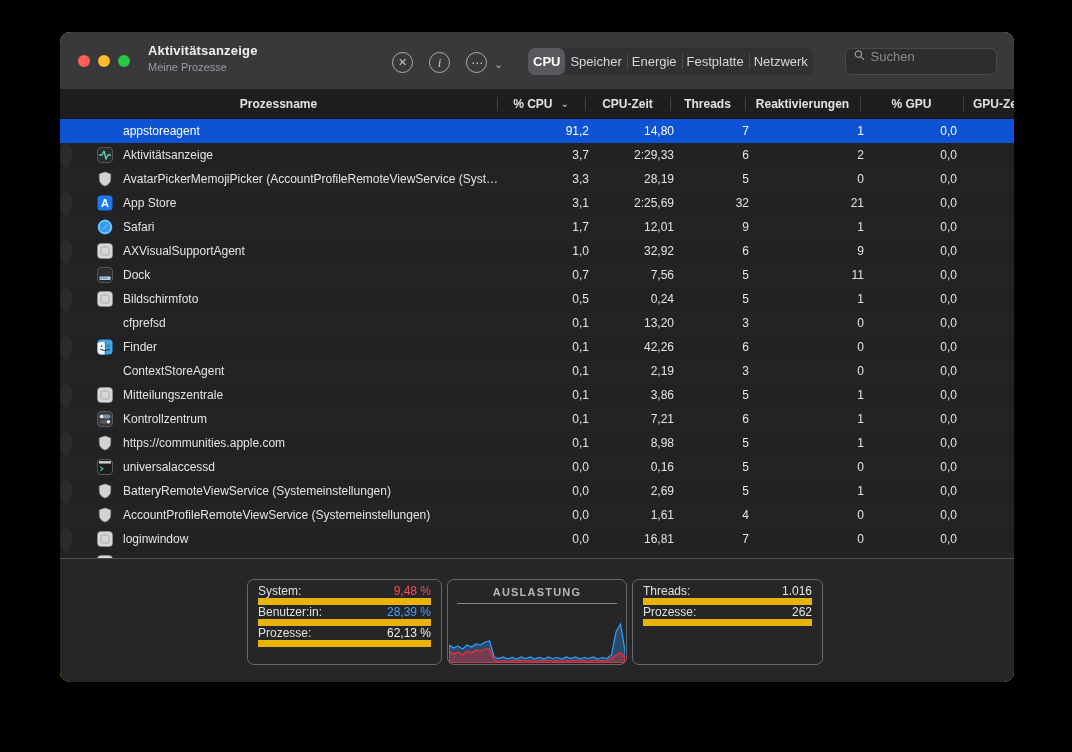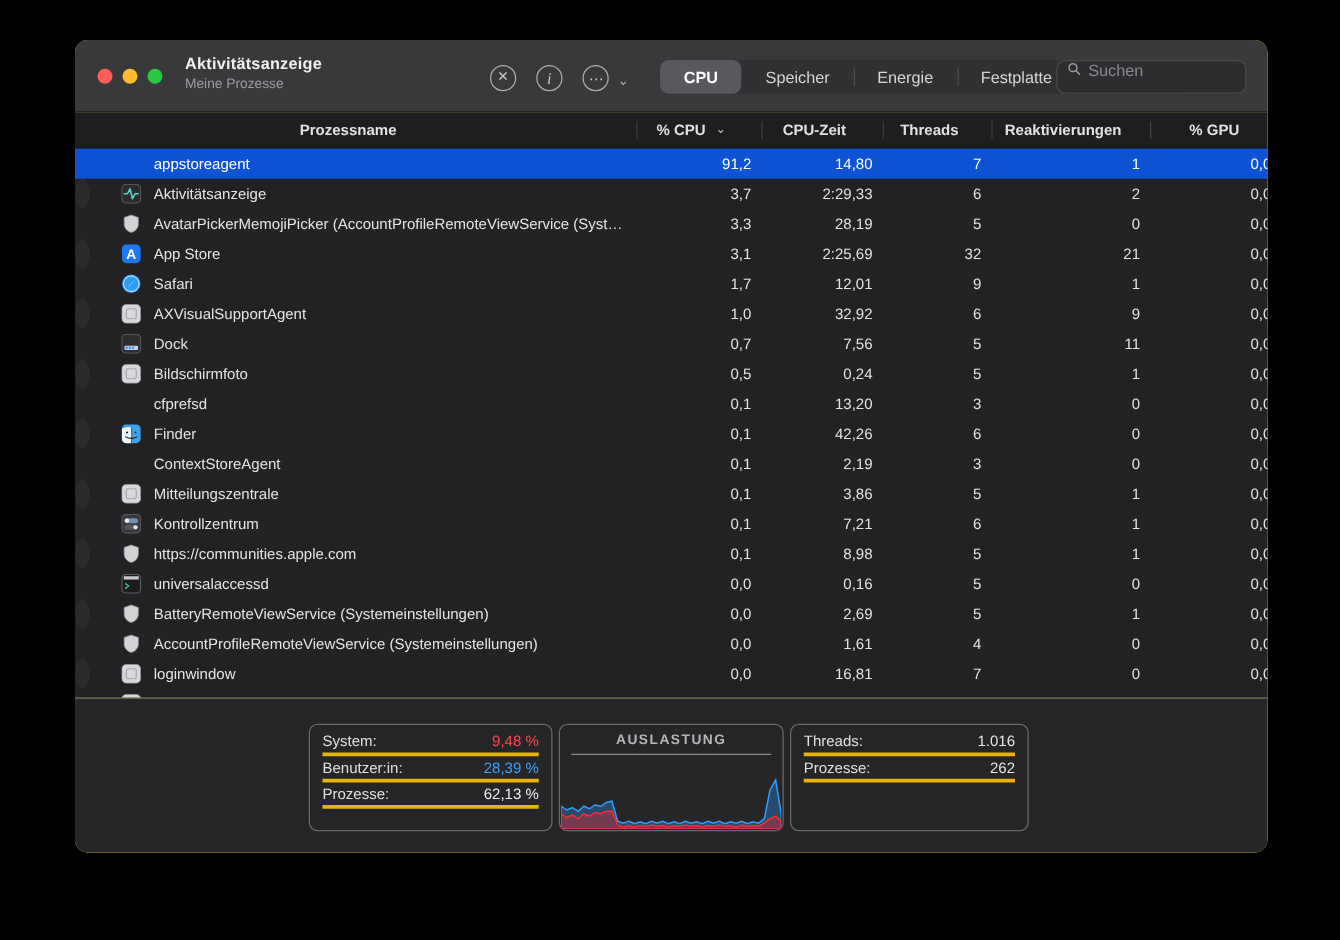--- a/index.html
+++ b/index.html
@@ -14,33 +14,33 @@
   .light { width:12px; height:12px; border-radius:50%; }
   .title-block { position:absolute; left:88px; top:11px; }
   .win-title { font-size:13px; font-weight:bold; color:#eff0f1; letter-spacing:.2px; }
   .win-subtitle { font-size:11px; color:#9b9ba0; margin-top:3px; }
   .tb-icon { position:absolute; top:20px; width:21px; height:21px; border:1.5px solid #aeaeb1;
              border-radius:50%; color:#c8c8cb; display:flex; align-items:center; justify-content:center;
              font-size:11px; line-height:1; cursor:default; }
   .tb-chevron { position:absolute; top:26px; font-size:11px; color:#b4b4b7; }
   .tabs { position:absolute; left:468px; top:16px; display:flex; height:27px; background:#313133;
           border-radius:7px; align-items:stretch; }
-  .tab { display:flex; align-items:center; padding:0 19px; font-size:13px; color:#d6d6d8;
+  .tab { display:flex; align-items:center; padding:0 5px; font-size:13px; color:#d6d6d8;
          position:relative; white-space:nowrap; }
   .tab + .tab::before { content:''; position:absolute; left:0; top:6px; bottom:6px; width:1px; background:#4c4c4e; }
   .tab.selected { background:#59595d; border-radius:7px; font-weight:bold; color:#ffffff; }
   .tab.selected::before, .tab.selected + .tab::before { display:none; }
   .search { position:absolute; left:785px; top:16px; width:152px; height:27px; background:#2d2d2f;
             border:1px solid #49494b; border-radius:7px; display:flex; align-items:flex-start; padding:0 8px; gap:6px; }
   .search input { background:transparent; border:none; outline:none; width:100%;
                   font-size:13px; color:#e8e8ea; font-family:inherit; }
   .search input::placeholder { color:#8a8a8e; }
 
   
-  .grid-cols { display:grid; grid-template-columns:437px 88px 85px 75px 115px 103px 51px;gap:12px; }
+  .grid-cols { display:grid; grid-template-columns:437px 88px 85px 75px 115px 103px 51px; }
   .thead { height:29px; background:#1e1e20; border-bottom:1px solid #121214; }
   .th { position:relative; display:flex; align-items:center; justify-content:center;
         font-size:12px; font-weight:600; color:#e2e2e4; white-space:nowrap; overflow:hidden; }
   .th + .th::before { content:''; position:absolute; left:0; top:7px; bottom:7px; width:1px; background:#414143; }
   .th.clip { justify-content:flex-start; padding-left:10px; }
   .sort-arrow { font-size:10px; color:#b2b2b5; margin-left:8px; margin-top:-2px; }
 
   .rows { background:#222224; }
   .row { height:24px; align-items:center; font-size:12px; color:#e4e4e6;padding-left:12px; }
   .row.dark  { background:#232325; }
@@ -56,21 +56,21 @@
   .cell-num.gpu { padding-right:18px; }
   .cell-num.gpuz { padding-right:2px; overflow:hidden; }
 
   .sep { height:1px; background:#505052; }
 
   
   .footer { position:relative; height:123px; background:#262628; }
   .stat-box { position:absolute; top:20px; height:86px; border:1px solid #69696b; border-radius:7px;
               padding:4px 10px 0 10px; }
   .stat-row { display:flex; justify-content:space-between; align-items:center; height:21px;
-              border-bottom:3px solid #eab308; font-size:12px; color:#e6e6e8; }
+              border-bottom:7px solid #eab308; font-size:12px; color:#e6e6e8; }
   .stat-label { color:#e0e0e2; }
   .stat-value { font-weight:400; }
   .box-left  { left:187px; width:195px; }
   .box-mid   { left:387px; width:180px; padding:0; overflow:hidden; }
   .box-right { left:572px; width:191px; }
   .chart-title { text-align:center; font-size:11px; font-weight:bold; letter-spacing:1.2px;
                  color:#b6b6b9; margin-top:6px; }
   .chart-rule { height:1px; background:#8a8a8d; margin:5px 9px 0 9px; }
   .chart-svg { position:absolute; left:1px; right:1px; bottom:1px; height:50px; width:176px; }
 </style>

